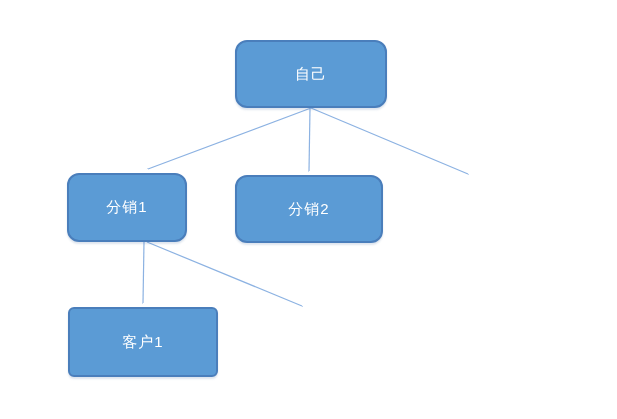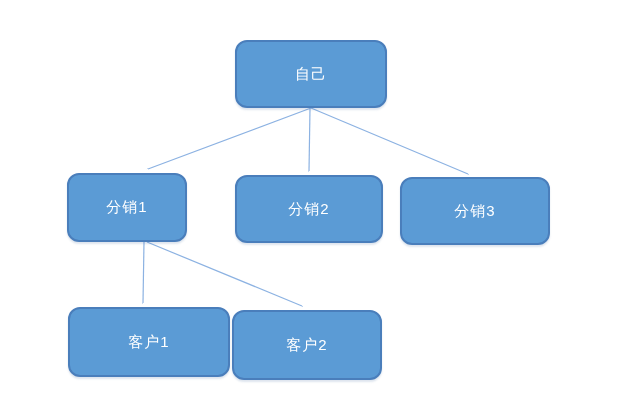--- a/index.html
+++ b/index.html
@@ -33,21 +33,21 @@
     letter-spacing: 1px;
     display: flex;
     align-items: center;
     justify-content: center;
     box-shadow: 0 2px 2px rgba(70, 110, 160, 0.18);
   }
   .node-self  { left: 235px; top: 40px;  width: 152px; height: 68px; }
   .node-dist1 { left: 67px;  top: 173px; width: 120px; height: 69px; }
   .node-dist2 { left: 235px; top: 175px; width: 148px; height: 68px; text-align: center; }
   .node-dist3 { left: 400px; top: 177px; width: 150px; height: 68px; }
-  .node-cust1 { left: 68px;  top: 307px; width: 162px; height: 70px; }
+  .node-cust1 { left: 68px;  top: 307px; width: 150px; height: 70px; border-radius: 6px; }
   .node-cust2 { left: 232px; top: 310px; width: 150px; height: 70px; }
 </style>
 </head>
 <body>
 
 <div class="canvas">
 
   <svg class="connector-layer" viewBox="0 0 617 419" xmlns="http://www.w3.org/2000/svg">
     <defs>
       <marker id="arrow-v" markerWidth="14" markerHeight="12" refX="0" refY="0" orient="auto" markerUnits="userSpaceOnUse">
@@ -66,25 +66,19 @@
   </div>
 
   <div class="node node-dist1">
     <span>分销1</span>
   </div>
 
   <div class="node node-dist2">
     <span>分销2</span>
   </div>
 
-  <div class="node node-dist3">
-    <span>分销3</span>
-  </div>
 
   <div class="node node-cust1">
     <span>客户1</span>
   </div>
 
-  <div class="node node-cust2">
-    <span>客户2</span>
-  </div>
 
 </div>
 
 </body></html>

